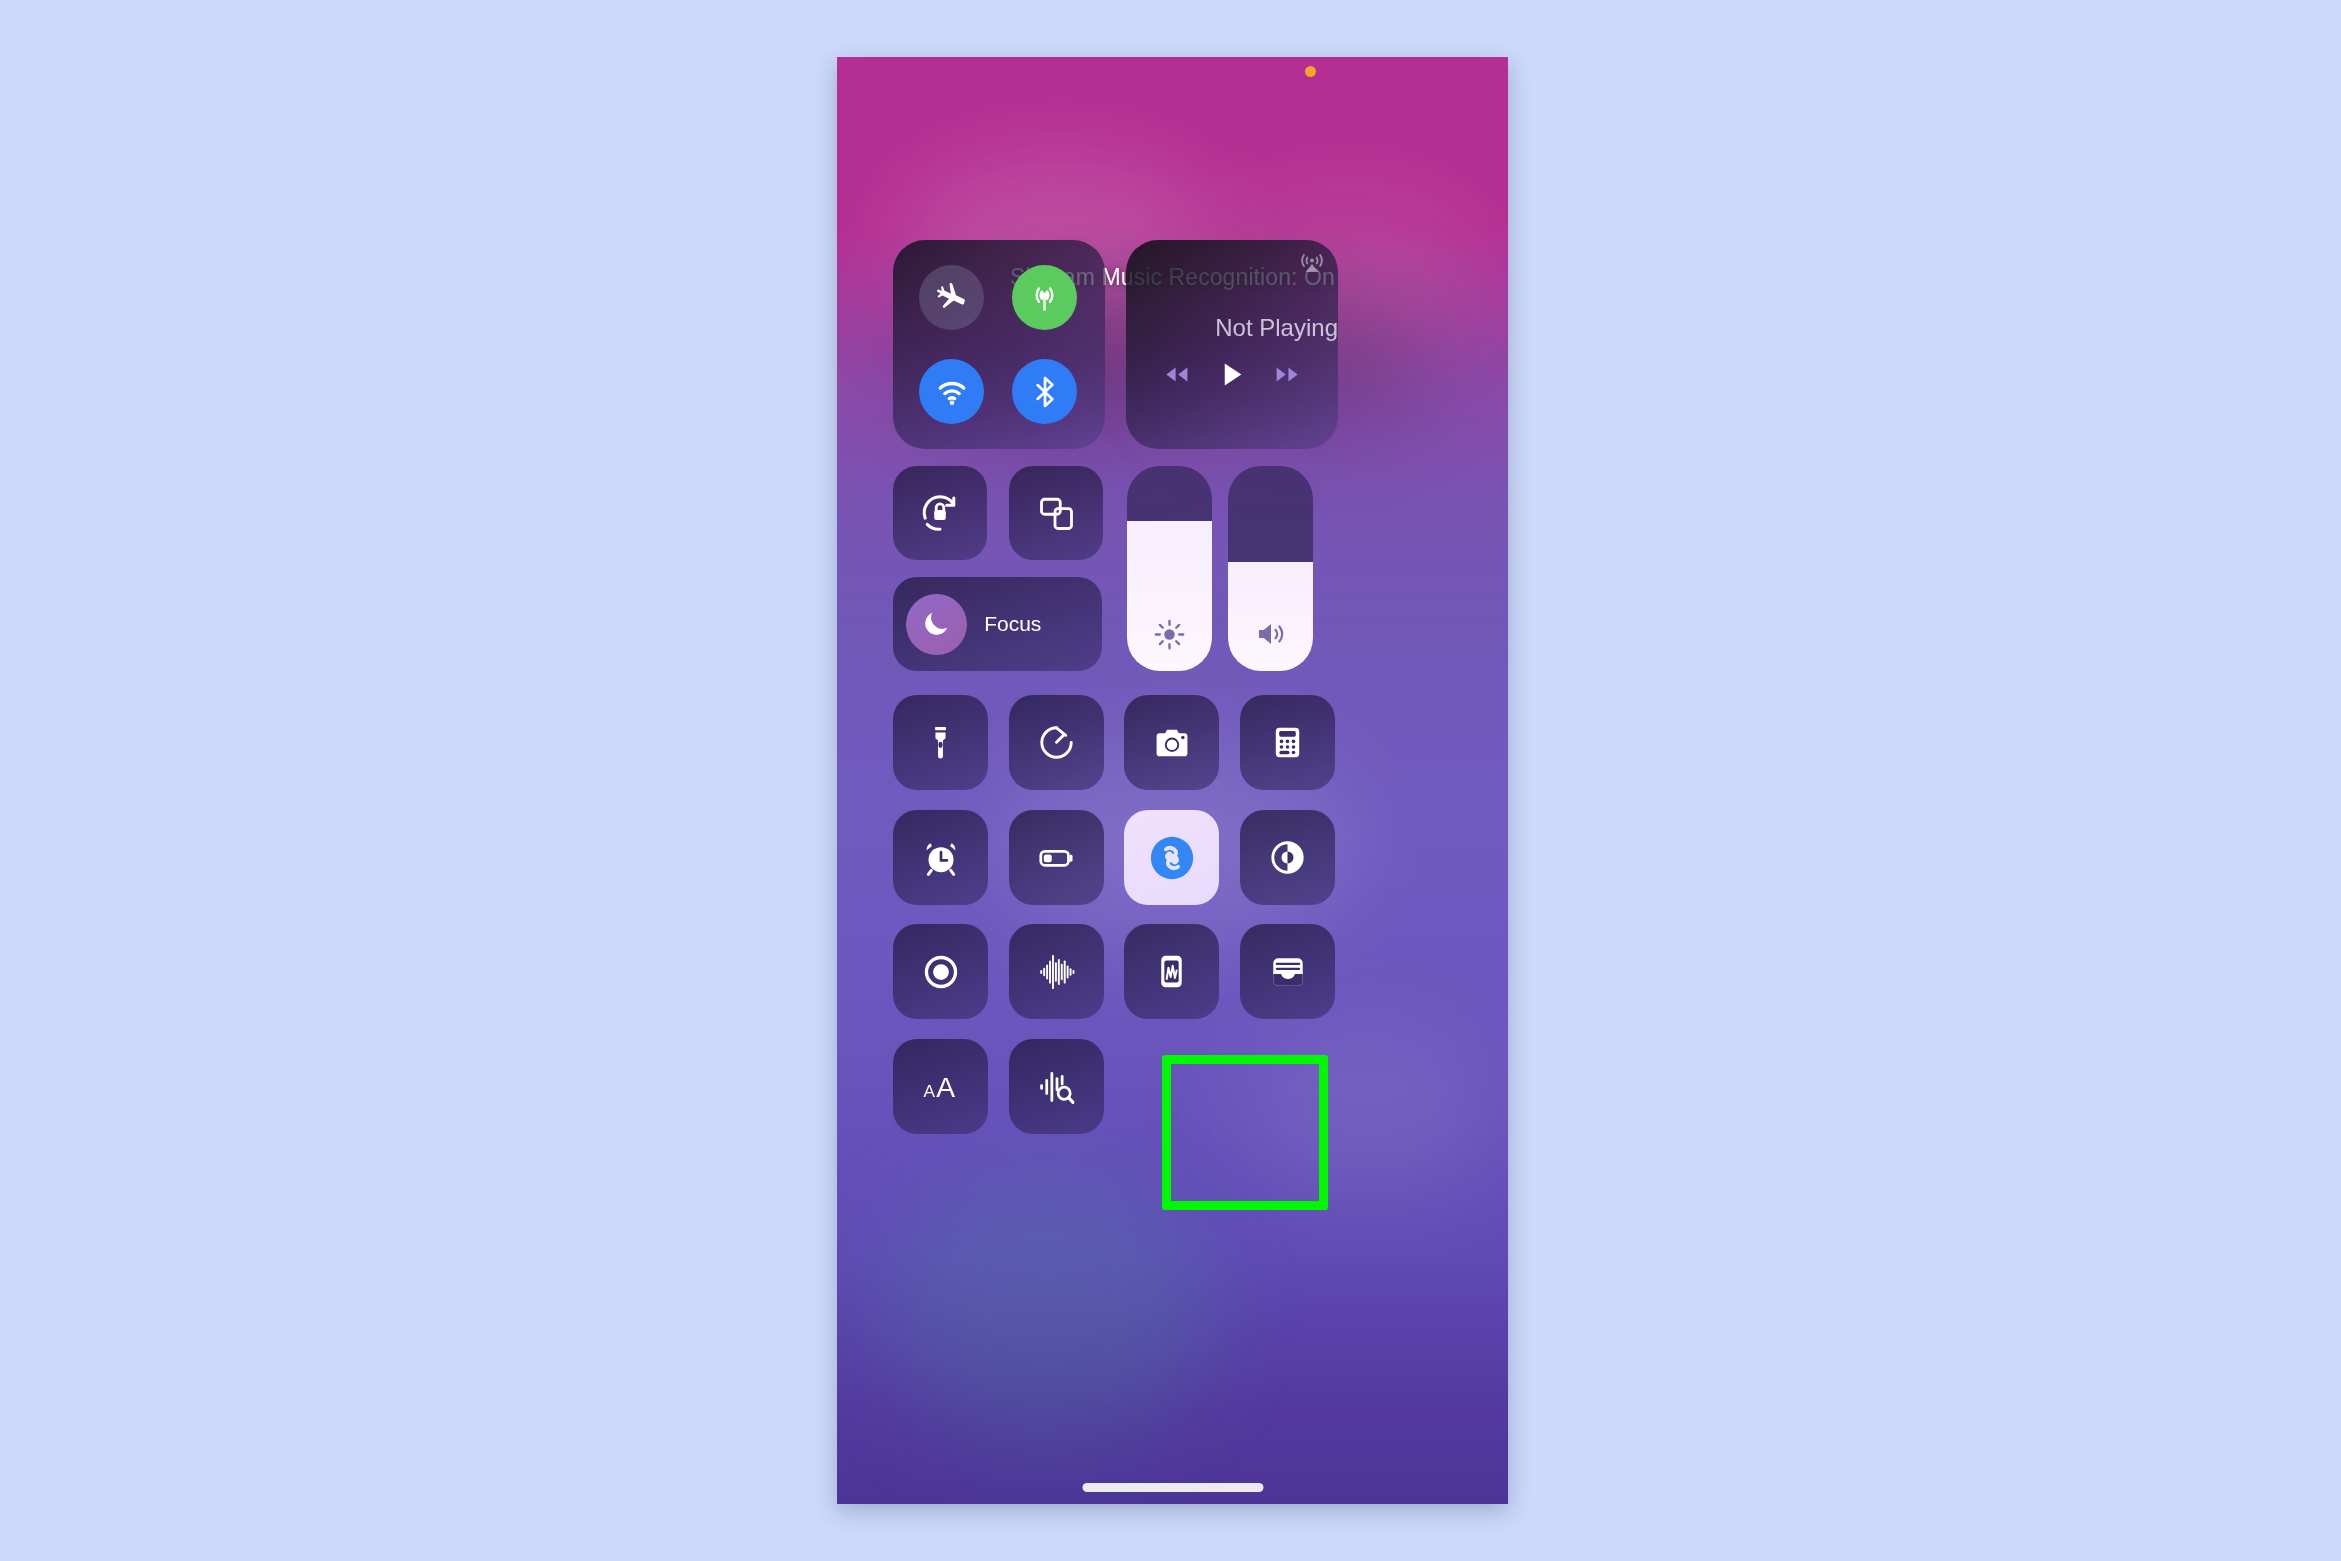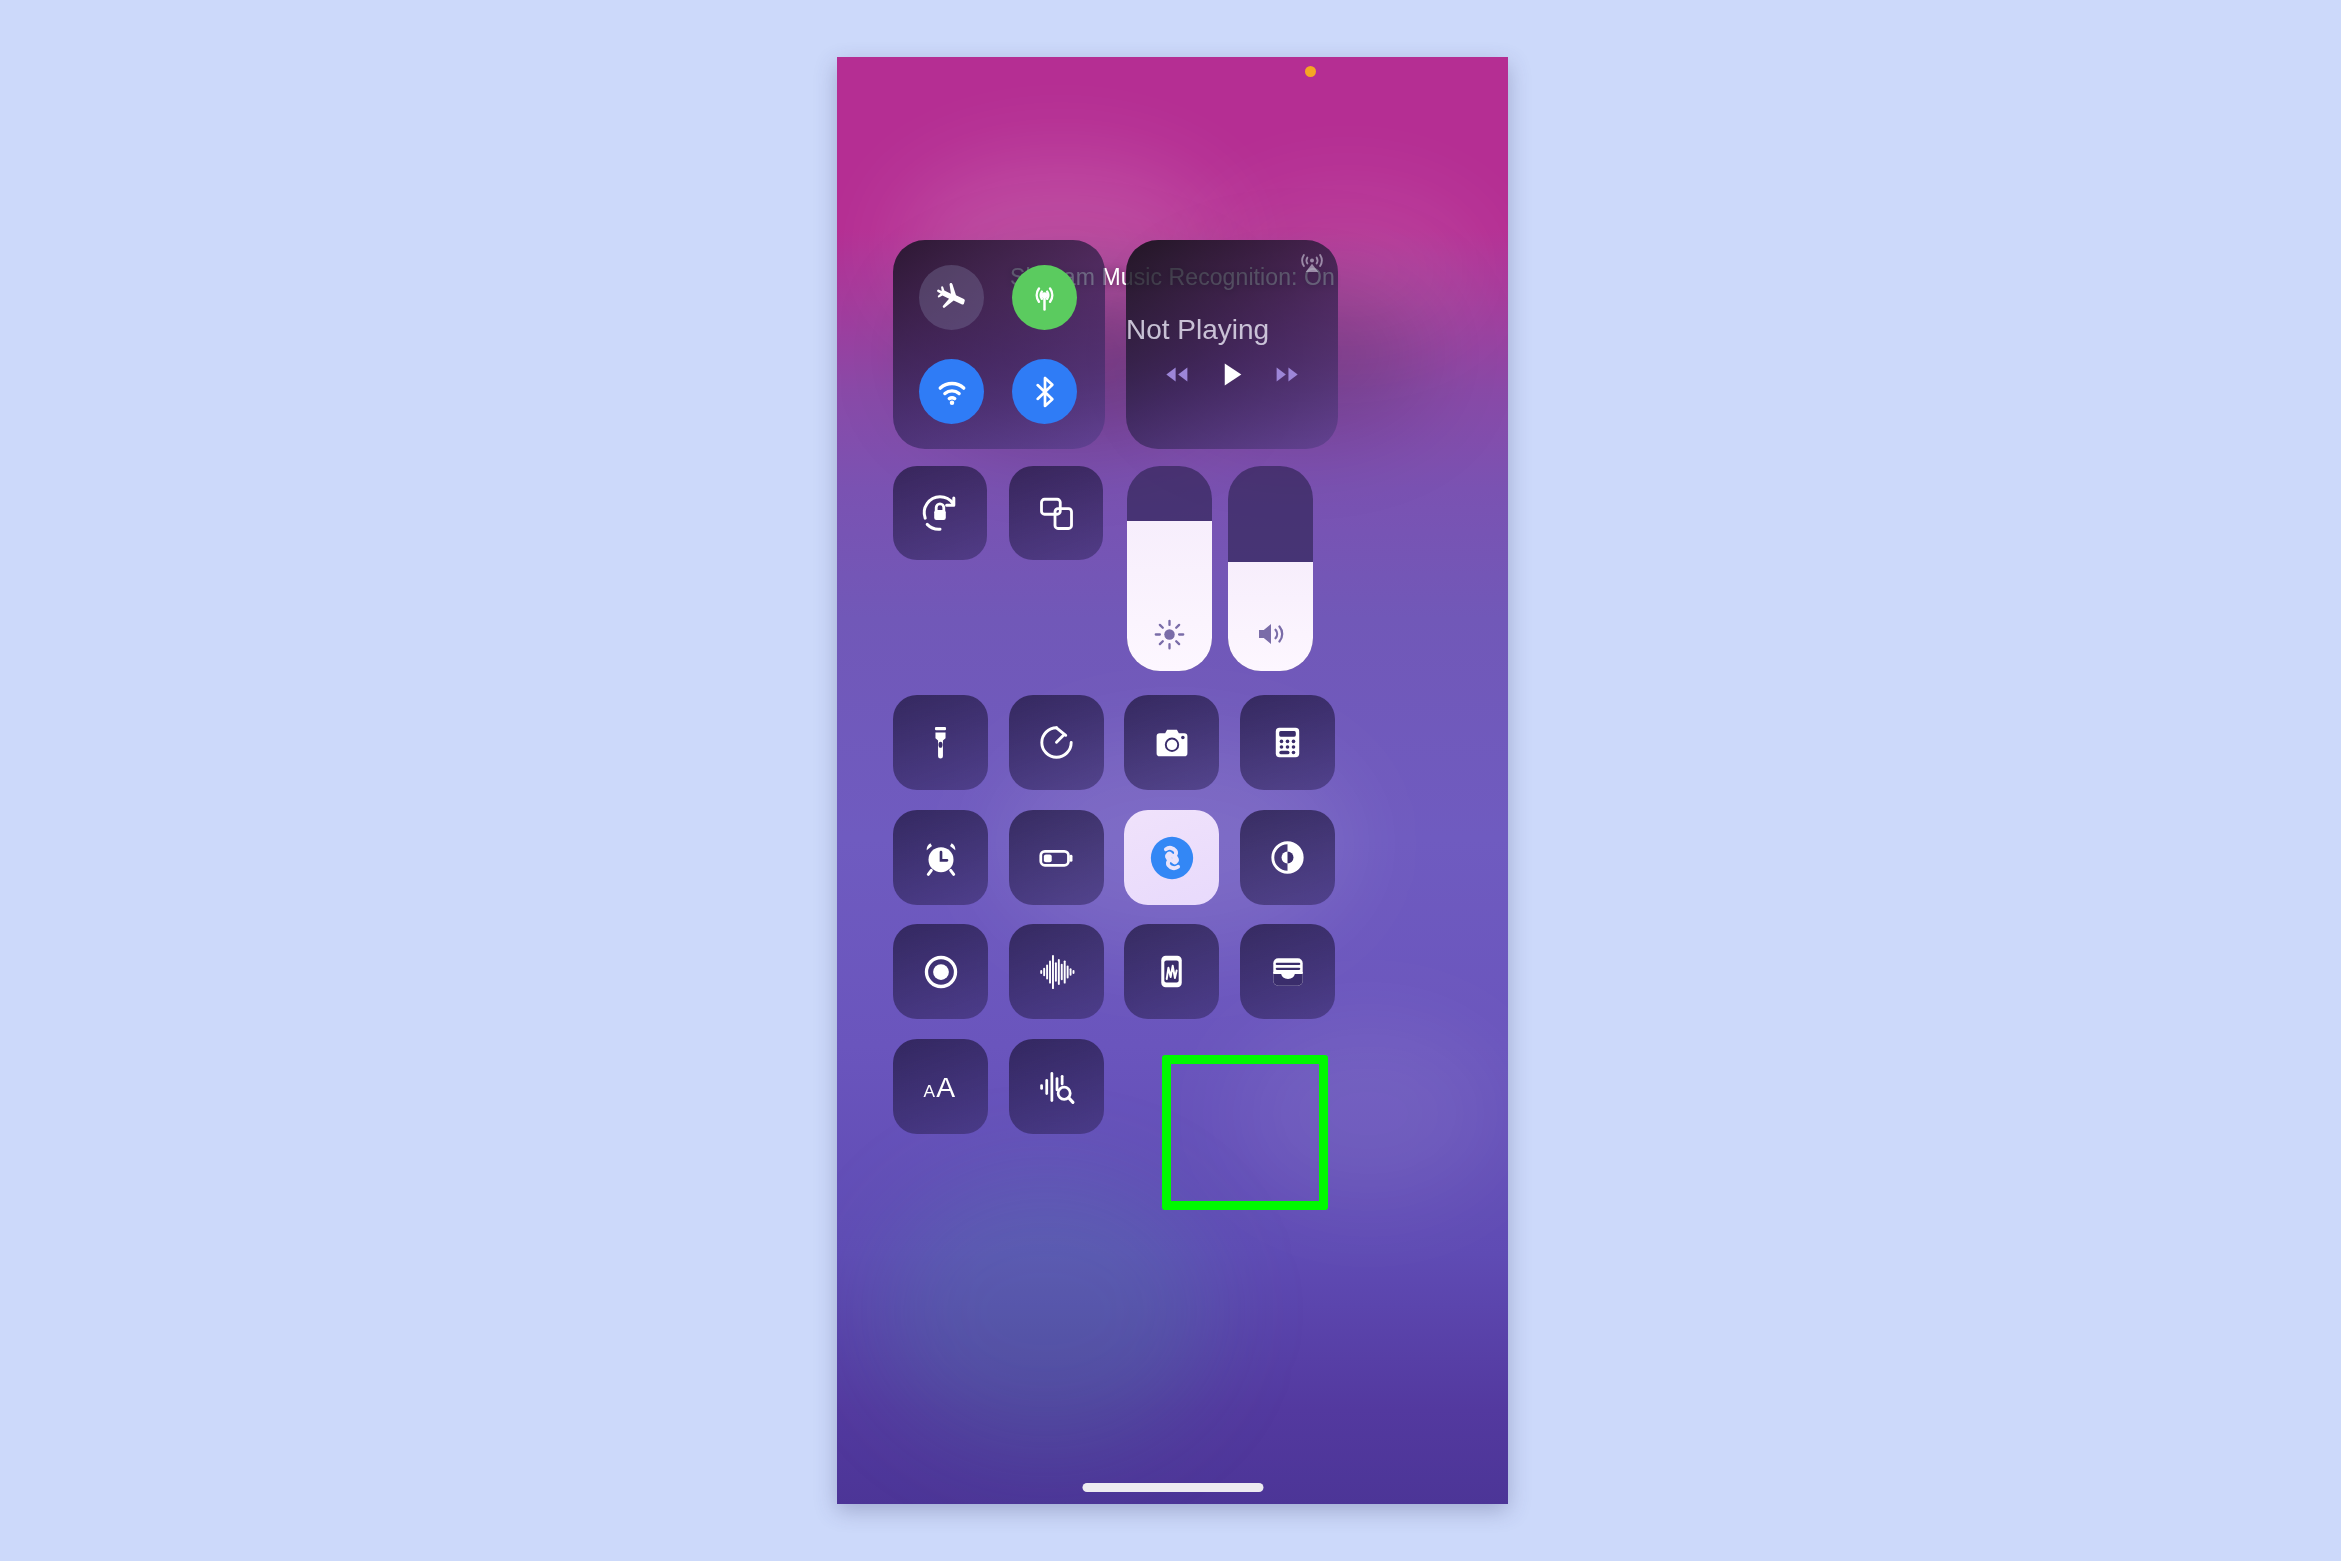--- a/index.html
+++ b/index.html
@@ -76,22 +76,22 @@
     display: flex; align-items: center; justify-content: center;
   }
   .ctoggle svg { display: block; }
   #t-airplane { left: 26px;  top: 25px;  background: rgba(120,112,150,.42); }
   #t-cell     { left: 119px; top: 25px;  background: #5bcb5f; }
   #t-wifi     { left: 26px;  top: 119px; background: #2f7cf6; }
   #t-bt       { left: 119px; top: 119px; background: #2f7cf6; }
 
   #airplay-icon { position: absolute; right: 11.4px; top: 8.3px; opacity: .62; }
   #media-title {
-    position: absolute; left: 0; top: 74px; width: 212px; text-align: left;
-    font-size: 28px; color: rgba(228,224,240,.84);
+    position: absolute; left: 0; top: 74px; width: 212px; text-align: right;
+    font-size: 24px; color: rgba(228,224,240,.84);
   }
   #media-controls {
     position: absolute; left: 0; top: 121px; width: 212px;
     display: flex; align-items: center; justify-content: space-around; padding: 0 22px;
   }
   .mc { display: flex; align-items: center; justify-content: center; }
 
   
   #t-rotate { left: 56px; top: 409px;  width: 94px; height: 94px; }
   #t-mirror { left: 172px; top: 409px;  width: 94px; height: 94px; }
@@ -247,20 +247,28 @@
       </svg>
     </div>
 
     <div class="tile dk" id="t-mirror">
       <svg class="ic" width="45" height="45" viewBox="0 0 24 24">
         <rect x="4" y="4.4" width="10" height="8" rx="1.6" fill="none" stroke="#fff" stroke-width="1.5"></rect>
         <rect x="11.2" y="9.4" width="8.8" height="10.6" rx="1.6" fill="none" stroke="#fff" stroke-width="1.5"></rect>
       </svg>
     </div>
 
+    <div class="tile dk" id="t-focus">
+      <div id="focus-circle">
+        <svg class="ic" width="32" height="32" viewBox="0 0 24 24" fill="#ffffff">
+          <path d="M20.4 14.9A8.6 8.6 0 0 1 9.1 3.6 8.6 8.6 0 1 0 20.4 14.9z"></path>
+        </svg>
+      </div>
+      <div id="focus-label">Focus</div>
+    </div>
 
     <div class="slider" id="s-bright">
       <div class="fill" style="height: 73%;"></div>
       <div class="sicon">
         <svg class="ic" width="35" height="35" viewBox="0 0 24 24">
           <circle cx="12" cy="12" r="3.6" fill="#7a6ca8"></circle>
           <g stroke="#7a6ca8" stroke-width="1.6" stroke-linecap="round">
             <path d="M12 2.6v2.8M12 18.6v2.8M2.6 12h2.8M18.6 12h2.8"></path>
             <path d="M5.4 5.4l2 2M16.6 16.6l2 2M18.6 5.4l-2 2M7.4 16.6l-2 2"></path>
           </g>

